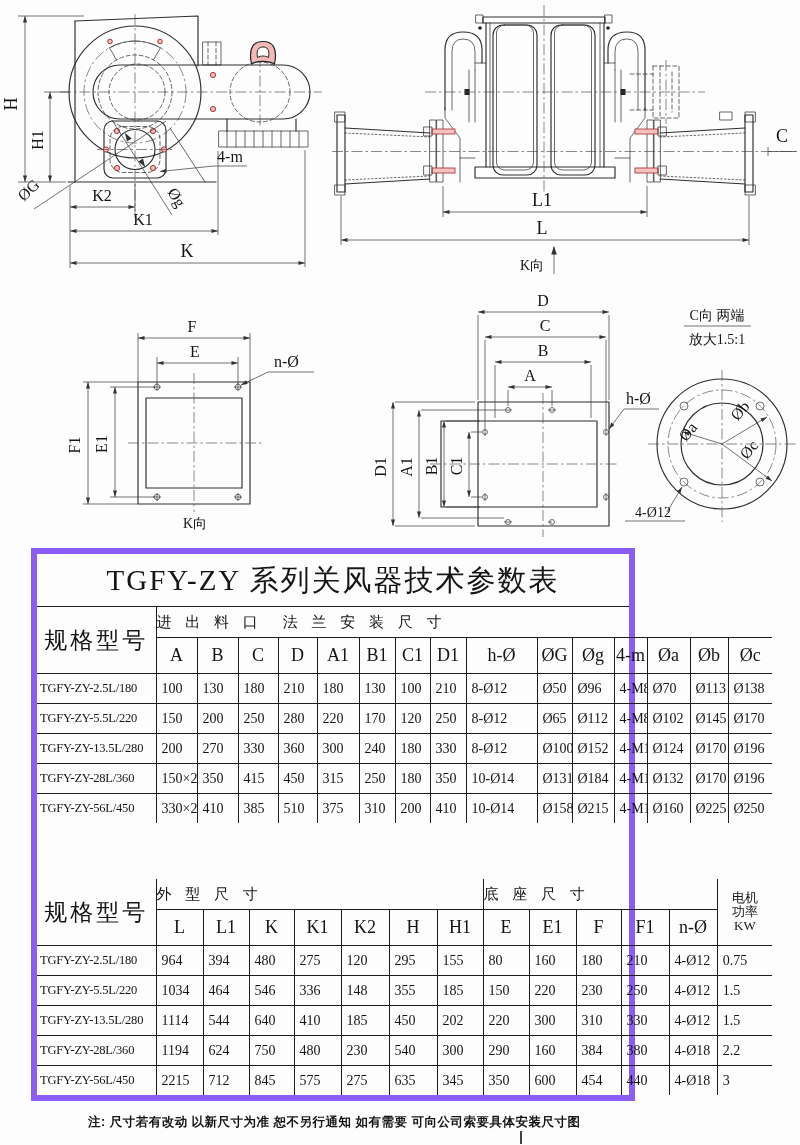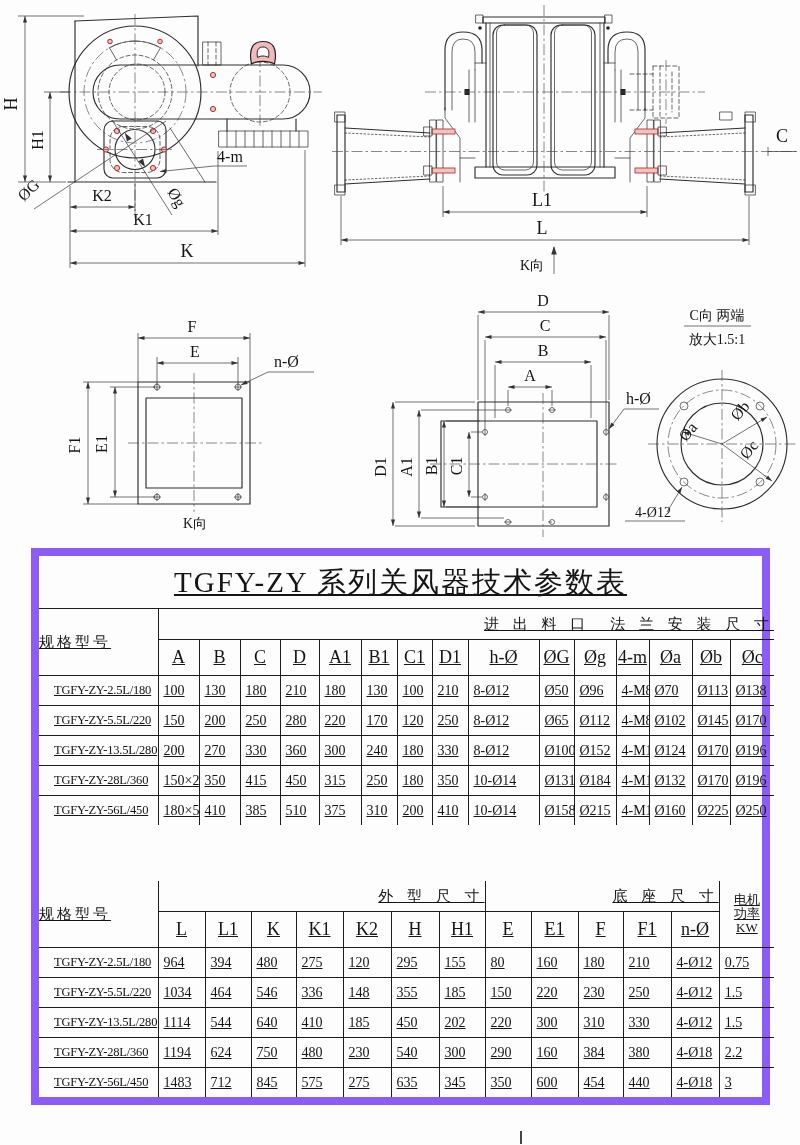--- a/index.html
+++ b/index.html
@@ -13,31 +13,31 @@
   .cl{fill:none;stroke:#4a4a4a;stroke-width:.65;stroke-dasharray:11 3 2.5 3;}
   .dsh{stroke-dasharray:4 2.6;}
   .dt{stroke-dasharray:1.6 2.2;}
   svg text{font-family:"Liberation Serif","DejaVu Serif",serif;fill:#151515;}
   .lblL{font-size:18px;} .lbl{font-size:16px;} .lblS{font-size:14px;}
   .hole{fill:#f2bdbd;stroke:#a93535;stroke-width:1;}
   .pink{fill:#f5c2c2;stroke:#b13a3a;stroke-width:.9;}
   .blk{fill:#222;stroke:none;}
   .arr{fill:#333;stroke:none;}
   
-  .sheet{position:absolute;left:31px;top:548px;width:739px;border:8px solid #8b5cf6;box-sizing:border-box;background:transparent;text-decoration:underline;}
+  .sheet{position:absolute;left:31px;top:548px;width:604px;border:6px solid #8b5cf6;box-sizing:border-box;background:transparent;}
   .title-box{height:52px;line-height:53px;text-align:center;border-bottom:1px solid #1c1c1c;
              font-size:29px;letter-spacing:2px;}
   table{border-collapse:collapse;table-layout:fixed;width:735px;border:hidden;}
   th,td{border:1px solid #1c1c1c;overflow:hidden;white-space:nowrap;font-weight:normal;padding:0;}
-  .h1 th{height:30px;font-size:15px;letter-spacing:5px;text-align:right;}
+  .h1 th{height:30px;font-size:15px;letter-spacing:5px;text-align:left;}
   .h2 th{height:35px;font-size:18px;text-align:center;letter-spacing:0;}
-  th.modelh{font-size:15px;letter-spacing:3px;text-align:left;}
+  th.modelh{font-size:23px;letter-spacing:3px;text-align:center;}
   th.powerh{font-size:13px;letter-spacing:0;line-height:14px;text-align:center;}
   tbody td{height:29px;font-size:14px;text-align:left;padding-left:5px;}
-  tbody td.mod{font-size:12.5px;padding-left:15px;letter-spacing:-.2px;}
+  tbody td.mod{font-size:12.5px;padding-left:3px;letter-spacing:-.2px;}
   .spacer{height:56px;}
   .note{position:absolute;left:88px;top:1114px;font-family:"Liberation Sans","DejaVu Sans",sans-serif;
         font-weight:bold;font-size:12.5px;letter-spacing:.5px;}
   .btick{position:absolute;left:520px;top:1131px;width:1.5px;height:13px;background:#444;}
 </style>
 </head>
 <body>
 
 <div class="page">
 
@@ -483,21 +483,21 @@
             <td>10-Ø14</td>
             <td>Ø131</td>
             <td>Ø184</td>
             <td>4-M10</td>
             <td>Ø132</td>
             <td>Ø170</td>
             <td>Ø196</td>
           </tr>
           <tr>
             <td class="mod">TGFY-ZY-56L/450</td>
-            <td>180×5</td>
+            <td>330×2</td>
             <td>410</td>
             <td>385</td>
             <td>510</td>
             <td>375</td>
             <td>310</td>
             <td>200</td>
             <td>410</td>
             <td>10-Ø14</td>
             <td>Ø158</td>
             <td>Ø215</td>
@@ -614,32 +614,33 @@
             <td>300</td>
             <td>290</td>
             <td>160</td>
             <td>384</td>
             <td>380</td>
             <td>4-Ø18</td>
             <td>2.2</td>
           </tr>
           <tr>
             <td class="mod">TGFY-ZY-56L/450</td>
-            <td>1483</td>
+            <td>2215</td>
             <td>712</td>
             <td>845</td>
             <td>575</td>
             <td>275</td>
             <td>635</td>
             <td>345</td>
             <td>350</td>
             <td>600</td>
             <td>454</td>
             <td>440</td>
             <td>4-Ø18</td>
             <td>3</td>
           </tr>
         </tbody>
     </table>
   </div>
 
+  <div class="note">注: 尺寸若有改动 以新尺寸为准 恕不另行通知 如有需要 可向公司索要具体安装尺寸图</div>
   <div class="btick"></div>
 </div>
 
 </body></html>

